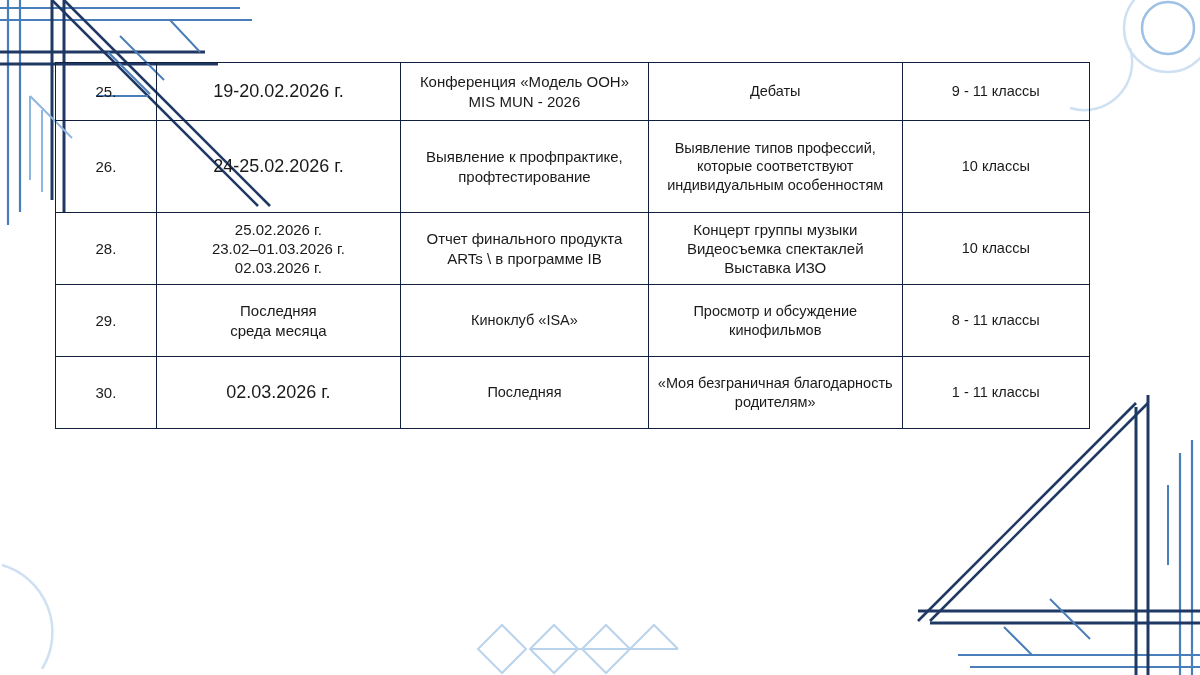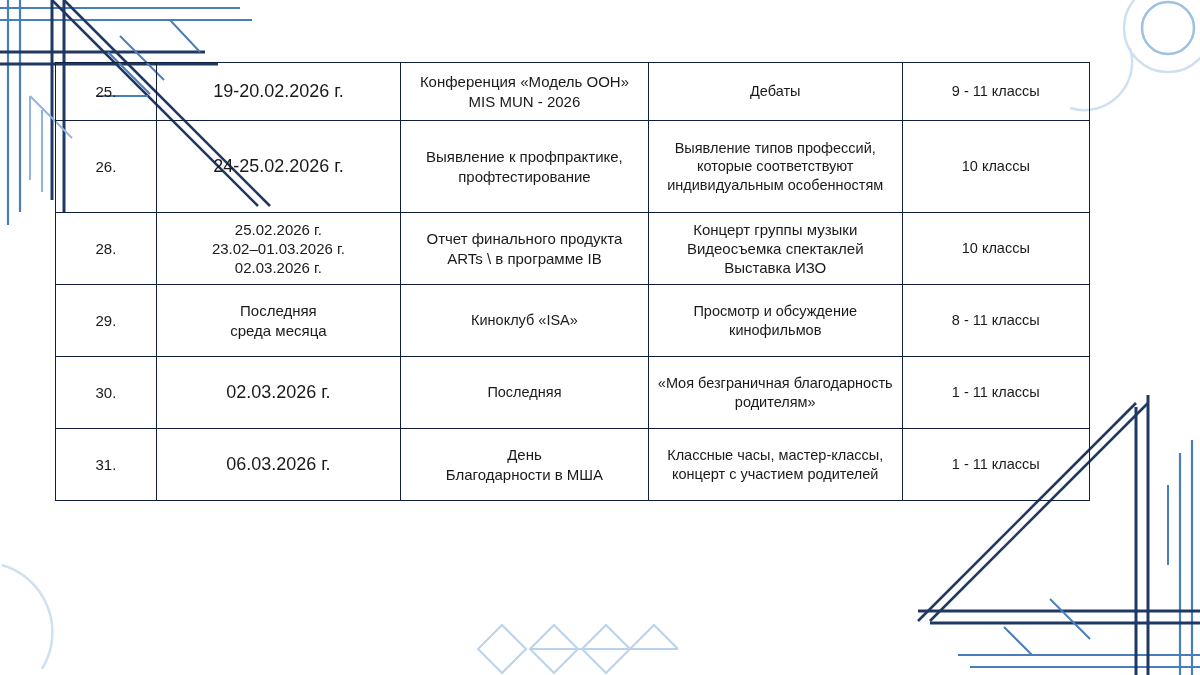--- a/index.html
+++ b/index.html
@@ -188,25 +188,17 @@
       </tr>
 
       <tr style="height:72px">
         <td class="cell-num">30.</td>
         <td class="cell-big nowrapish">02.03.2026 г.</td>
         <td class="cell-mid nowrapish">Последняя</td>
         <td class="cell-mid nowrapish">«Моя безграничная благодарность родителям»</td>
         <td class="cell-mid nowrapish">1 - 11 классы</td>
       </tr>
 
-      <tr style="height:72px">
-        <td class="cell-num">31.</td>
-        <td class="cell-big nowrapish">06.03.2026 г.</td>
-        <td class="cell-small nowrapish">День
-Благодарности в МША</td>
-        <td class="cell-mid nowrapish">Классные часы, мастер-классы, концерт с участием родителей</td>
-        <td class="cell-mid nowrapish">1 - 11 классы</td>
-      </tr>
 
 
     </tbody>
   </table>
 </div>
 
 </body></html>

